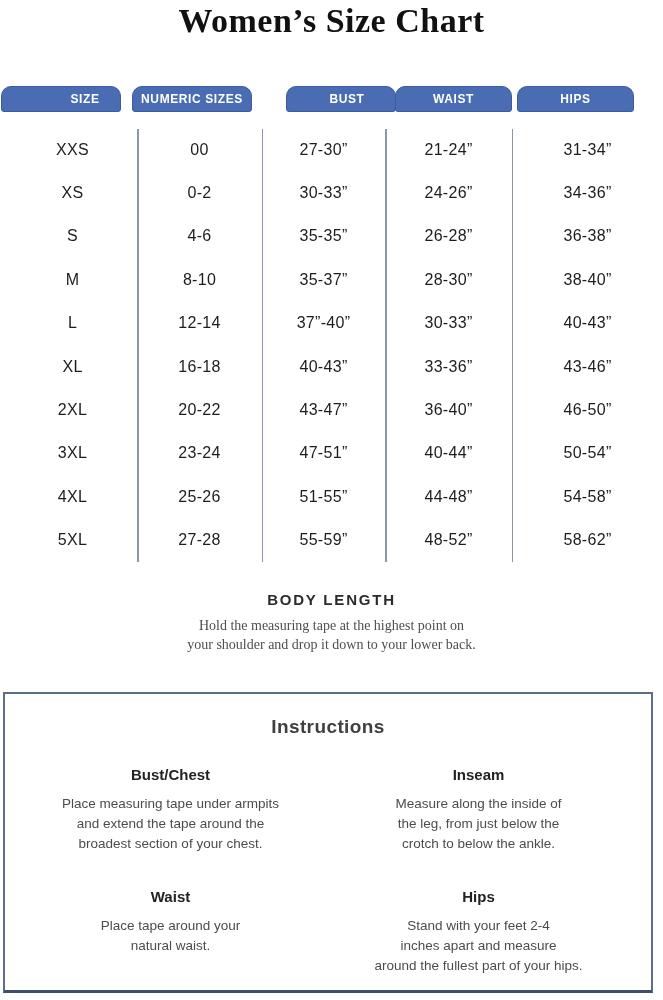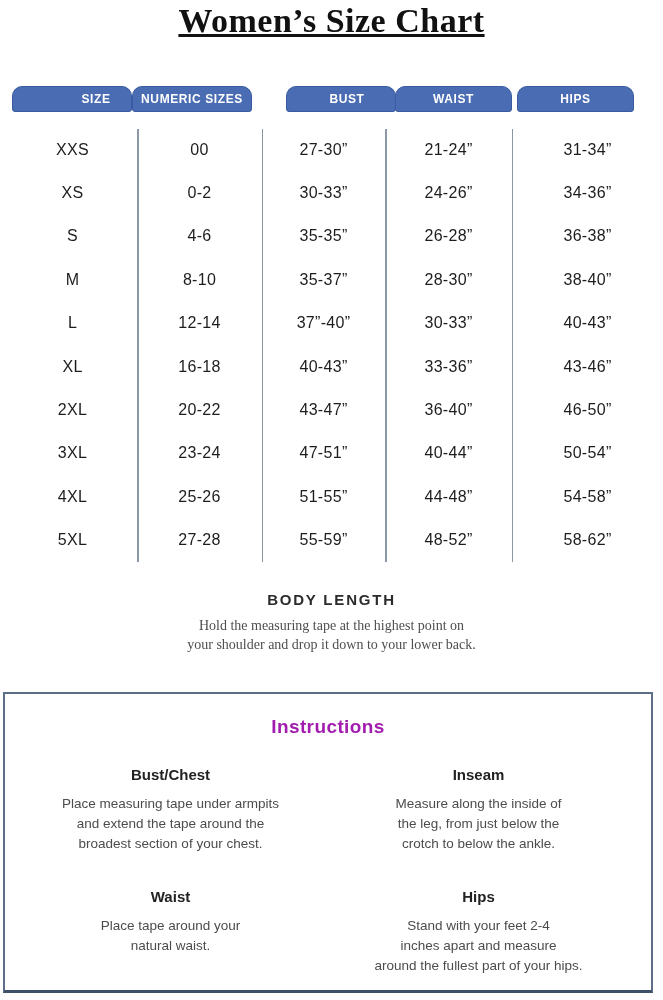--- a/index.html
+++ b/index.html
@@ -2,28 +2,28 @@
 <html><head>
 <meta charset="utf-8">
 <style>
   html,body{margin:0;padding:0;background:#ffffff;}
   .page{position:relative;width:663px;height:1000px;background:#ffffff;overflow:hidden;
         font-family:"Liberation Sans",sans-serif;}
 
   
   .title{position:absolute;top:0;left:0;width:100%;margin:0;text-align:center;
          font-family:"Liberation Serif",serif;font-weight:700;font-size:34px;line-height:42px;
-         color:#111;letter-spacing:.5px;text-decoration:underline;}
+         color:#111;letter-spacing:.5px;}
 
   
   .pill{position:absolute;top:86px;height:26px;box-sizing:border-box;
         background:#4a6cb2;border:1px solid #3a5ba3;border-radius:10px 10px 3px 3px;
         color:#ffffff;font-weight:700;font-size:12px;letter-spacing:.6px;
         display:flex;align-items:center;justify-content:center;}
-  .pill-0{left:12px;width:120px;padding-left:48px;}
+  .pill-0{left:1px;width:120px;padding-left:48px;}
   .pill-1{left:132px;width:120px;}
   .pill-2{left:286px;width:110px;padding-left:12px;}
   .pill-3{left:395px;width:117px;}
   .pill-4{left:517px;width:117px;}
 
   
   .vline{position:absolute;top:129px;height:433px;width:1.5px;background:#8b97a4;}
   .vl-0{left:137px;}.vl-1{left:261.5px;}.vl-2{left:385px;}.vl-3{left:511.5px;}
 
   
@@ -35,21 +35,21 @@
 
   
   .body-length{position:absolute;top:583px;left:0;width:100%;text-align:center;}
   .body-length h2{margin:8px;font-size:15px;font-weight:700;letter-spacing:1.8px;color:#2b2b2b;}
   .body-length p{margin:8px 0 0;font-size:14px;line-height:19px;color:#4e4e4e;white-space:pre-line;font-family:Liberation Serif, serif;}
 
   
   .instructions-box{position:absolute;left:3px;top:692px;width:650px;height:301px;box-sizing:border-box;
                     border:2px solid #5d6e88;border-bottom:3px solid #3f4f68;background:#ffffff;}
   .instructions-box h2{margin:22px 0 0;text-align:center;font-size:19px;font-weight:700;
-                       color:#a21caf;letter-spacing:.4px;}
+                       color:#404040;letter-spacing:.4px;}
   .inst-grid{display:grid;grid-template-columns:1fr 1fr;margin-top:28px;}
   .inst-grid.second{margin-top:34px;}
   .inst-cell{text-align:center;}
   .inst-cell.left{padding-left:8px;}
   .inst-cell.right{padding-right:22px;}
   .inst-cell h3{margin:0 0 11px;font-size:15px;font-weight:700;color:#222;}
   .inst-cell p{margin:0;font-size:13.5px;line-height:20px;color:#4c4c4c;white-space:pre-line;}
 </style>
 </head>
 <body>

